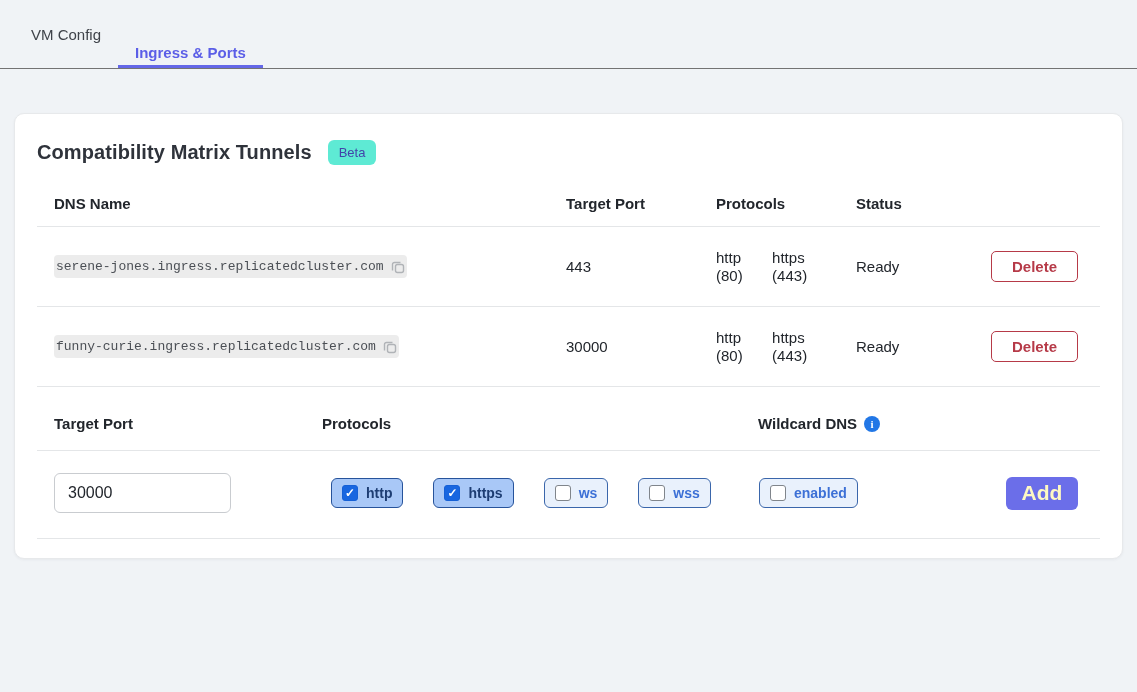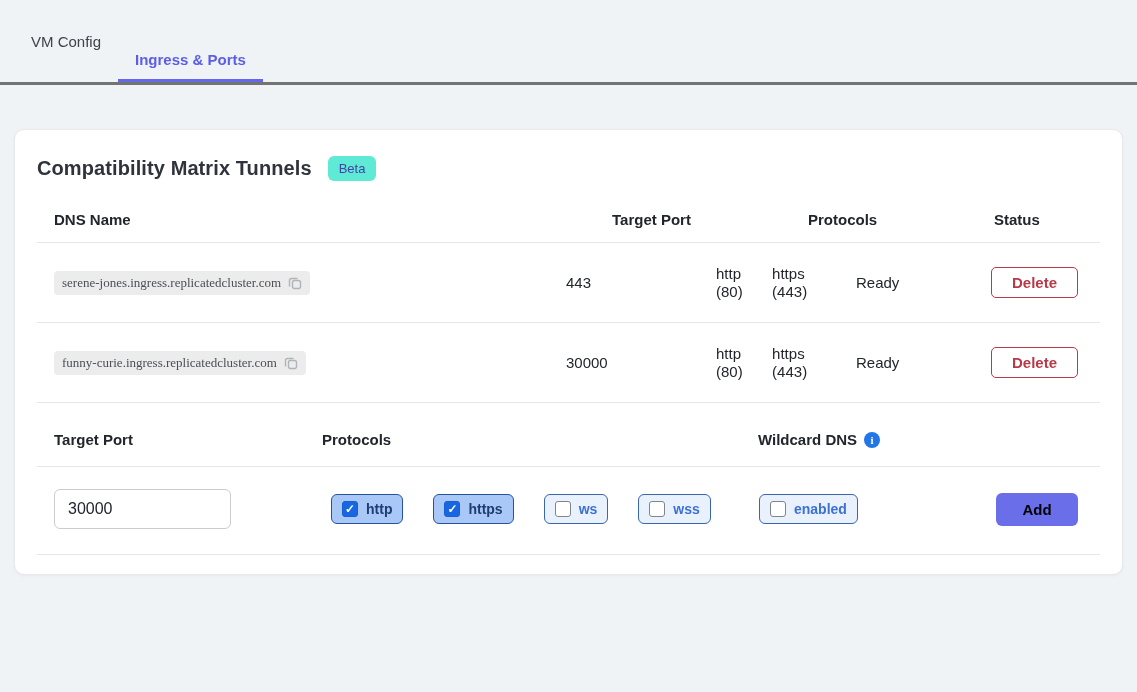--- a/index.html
+++ b/index.html
@@ -6,22 +6,22 @@
   html, body { width: 1137px; height: 692px; overflow: hidden; }
   body {
     background: #f0f3f6;
     font-family: "Liberation Sans", sans-serif;
     color: #24272e;
   }
   
   .tabbar {
     display: flex;
     padding-left: 14px;
-    height: 85px;
-    border-bottom: 3px solid #737373;
+    height: 69px;
+    border-bottom: 1px solid #737373;
     align-items: stretch;
   }
   .tab {
     display: flex; align-items: center;
     padding: 0 17px;
     font-size: 15px;
     color: #3f434a;
     cursor: pointer;
   }
   .tab.active {
@@ -50,30 +50,30 @@
     padding: 5px 11px;
     border-radius: 6px;
   }
   
   .table { margin-top: 16px; }
   .trow {
     display: grid;
     grid-template-columns: 512px 150px 140px 140px 1fr;
     align-items: center;
   }
-  .thead { height: 46px; border-bottom: 1px solid #e4e6e8; gap: 46px; }
+  .thead { height: 46px; border-bottom: 1px solid #e4e6e8; }
   .thead .cell { font-weight: 700; }
   .cell { padding-left: 17px; font-size: 15px; color: #22262c; }
   .data-row { height: 80px; border-bottom: 1px solid #e4e6e8; }
   .dns-pill {
     display: inline-flex; align-items: center; gap: 7px;
     background: #ececec;
     border-radius: 4px;
-    padding: 4px 8px;
-    font-family: Liberation Serif, serif;
+    padding: 4px 2px;
+    font-family: Liberation Mono, monospace;
     font-size: 13px;
     color: #4b4f55;
     cursor: default;
   }
   .copy-icon { display: inline-flex; cursor: pointer; }
   .proto-lines { display: flex; flex-direction: row; gap: 4px; line-height: 1.2; }
   .delete-cell { justify-self: end; margin-right: 22px; }
   .delete-btn {
     background: #fff;
     border: 1px solid #b63a48;
@@ -152,27 +152,27 @@
     border-radius: 3px;
     display: inline-flex; align-items: center; justify-content: center;
     flex-shrink: 0;
   }
   .cbox.on { background: #1866e0; border: 1px solid #1560d6; color: #fff; font-size: 12px; font-weight: 700; line-height: 1; }
   .cbox.off { background: #fff; border: 1.5px solid #80858b; }
   .wildcard-cell { padding-left: 18px; }
   .add-btn {
     justify-self: end;
     margin-right: 22px;
-    width: 82px; height: 33px;
+    width: 72px; height: 33px;
     background: #6b6ee9;
-    color: #000000;
+    color: #fef9c3;
     border: none;
     border-radius: 6px;
     font-family: "Liberation Sans", sans-serif;
-    font-size: 15px;
+    font-size: 21px;
     font-weight: 700;
     cursor: pointer;
   }
 </style>
 </head>
 <body>
 
 <div class="tabbar">
   <div class="tab">VM Config</div>
   <div class="tab active">Ingress &amp; Ports</div>

